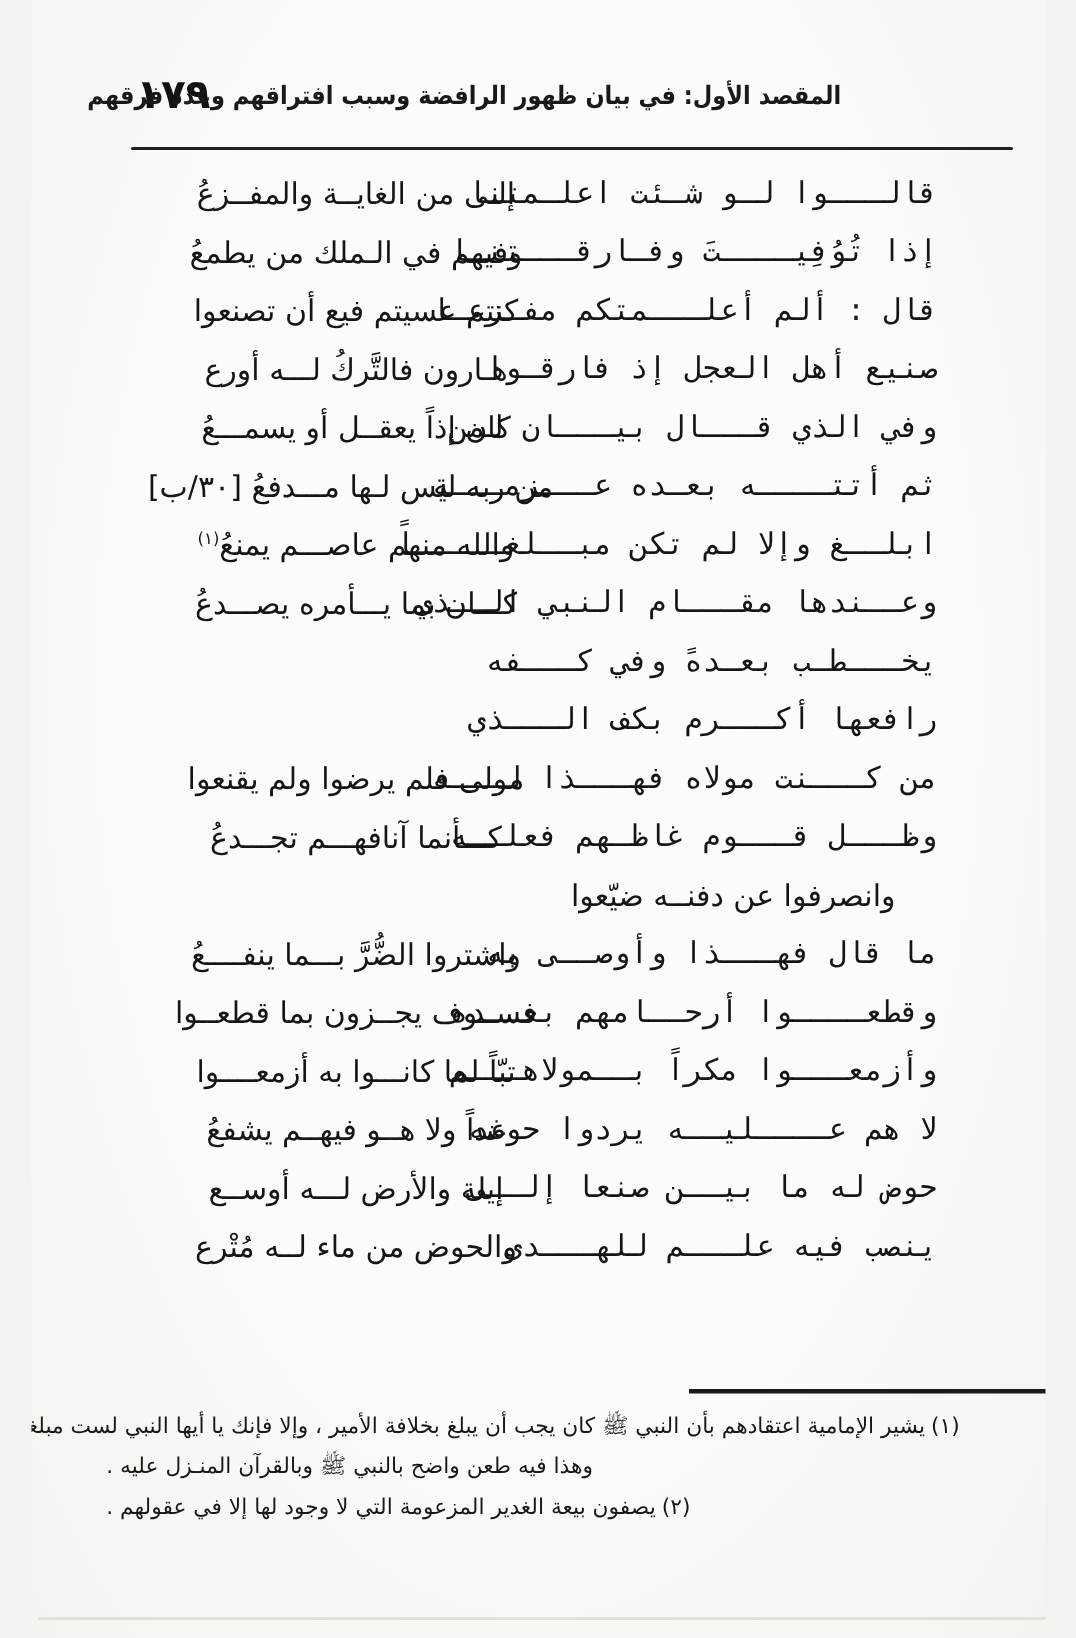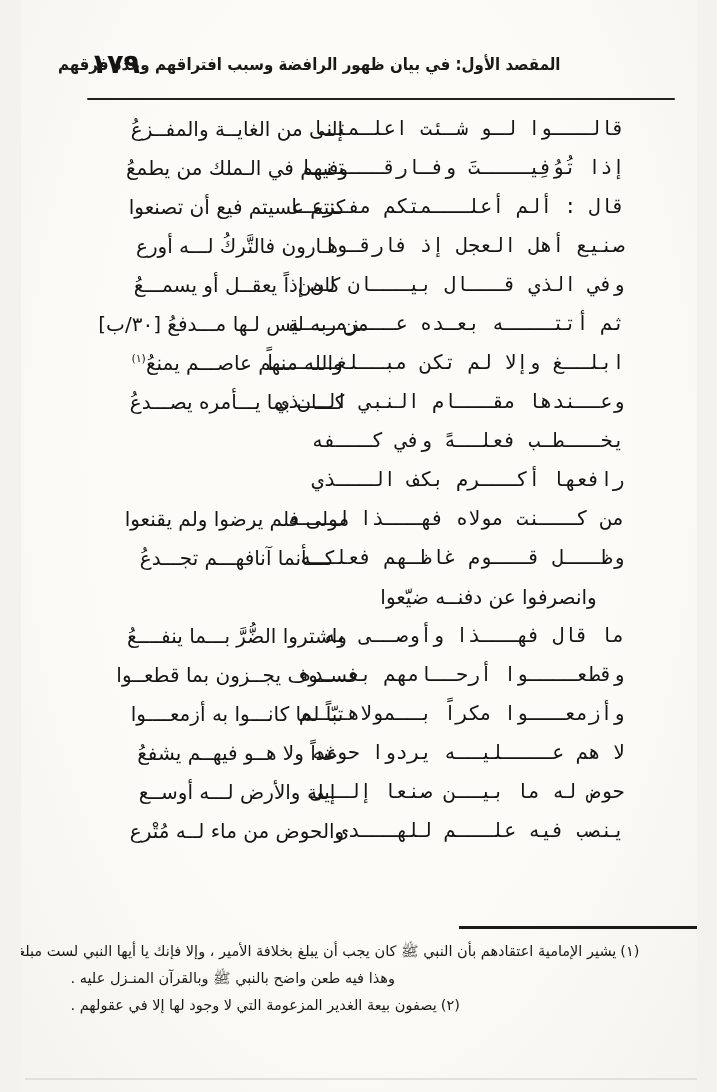--- a/index.html
+++ b/index.html
@@ -147,21 +147,21 @@
       </div>
       <div class="verse-row">
         <span class="hemi hemi-right">ابلــغ وإلا لم تكن مبــلغـــــاً</span>
         <span class="hemi hemi-left"><span>والله منهم عاصـــم يمنعُ</span><sup class="note-ref">(١)</sup></span>
       </div>
       <div class="verse-row">
         <span class="hemi hemi-right">وعــندها مقـــام النبي الــذي</span>
         <span class="hemi hemi-left"><span>كـــان بما يـــأمره يصـــدعُ</span><sup class="note-ref"></sup></span>
       </div>
       <div class="verse-row">
-        <span class="hemi hemi-right">يخـــطـب فعلــهً وفي كـــفه</span>
+        <span class="hemi hemi-right">يخـــطـب بعـدهً وفي كـــفه</span>
       </div>
       <div class="verse-row">
         <span class="hemi hemi-right">رافعها أكـــرم بكف الـــذي</span>
       </div>
       <div class="verse-row">
         <span class="hemi hemi-right">من كـــنت مولاه فهـــذا لـــه</span>
         <span class="hemi hemi-left"><span>مولى فلم يرضوا ولم يقنعوا</span><sup class="note-ref"></sup></span>
       </div>
       <div class="verse-row">
         <span class="hemi hemi-right">وظـــل قـــوم غاظـهم فعلــه</span>

